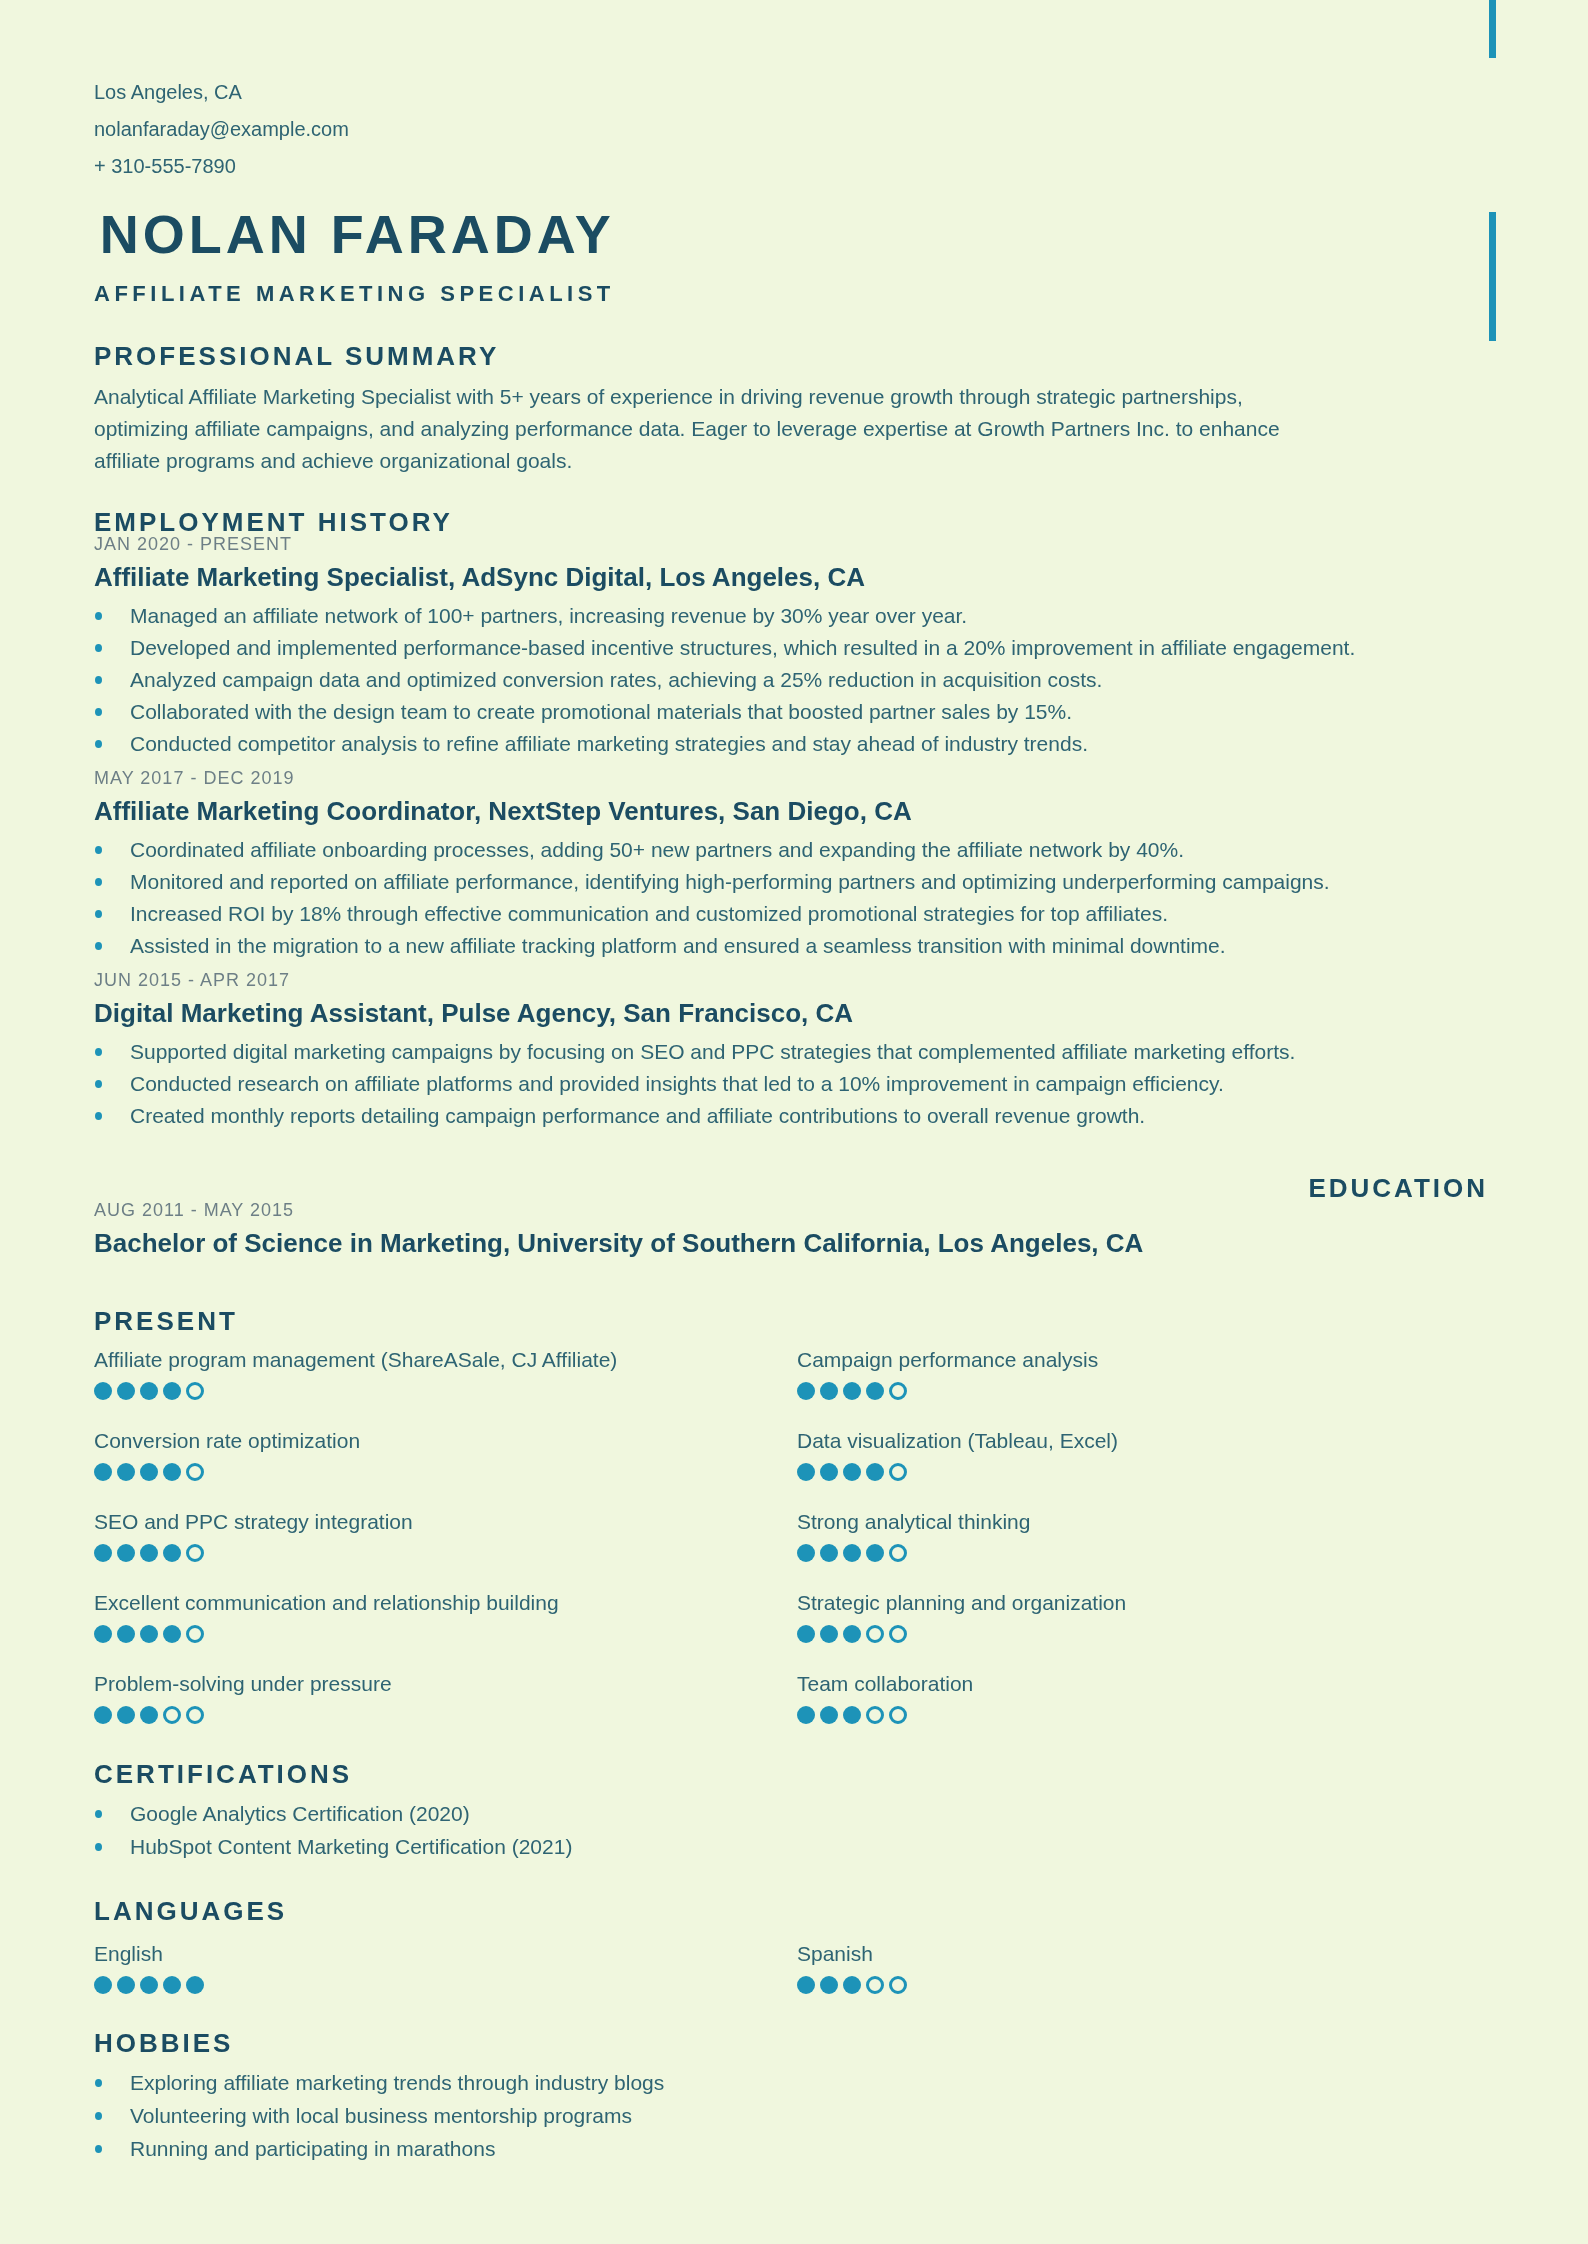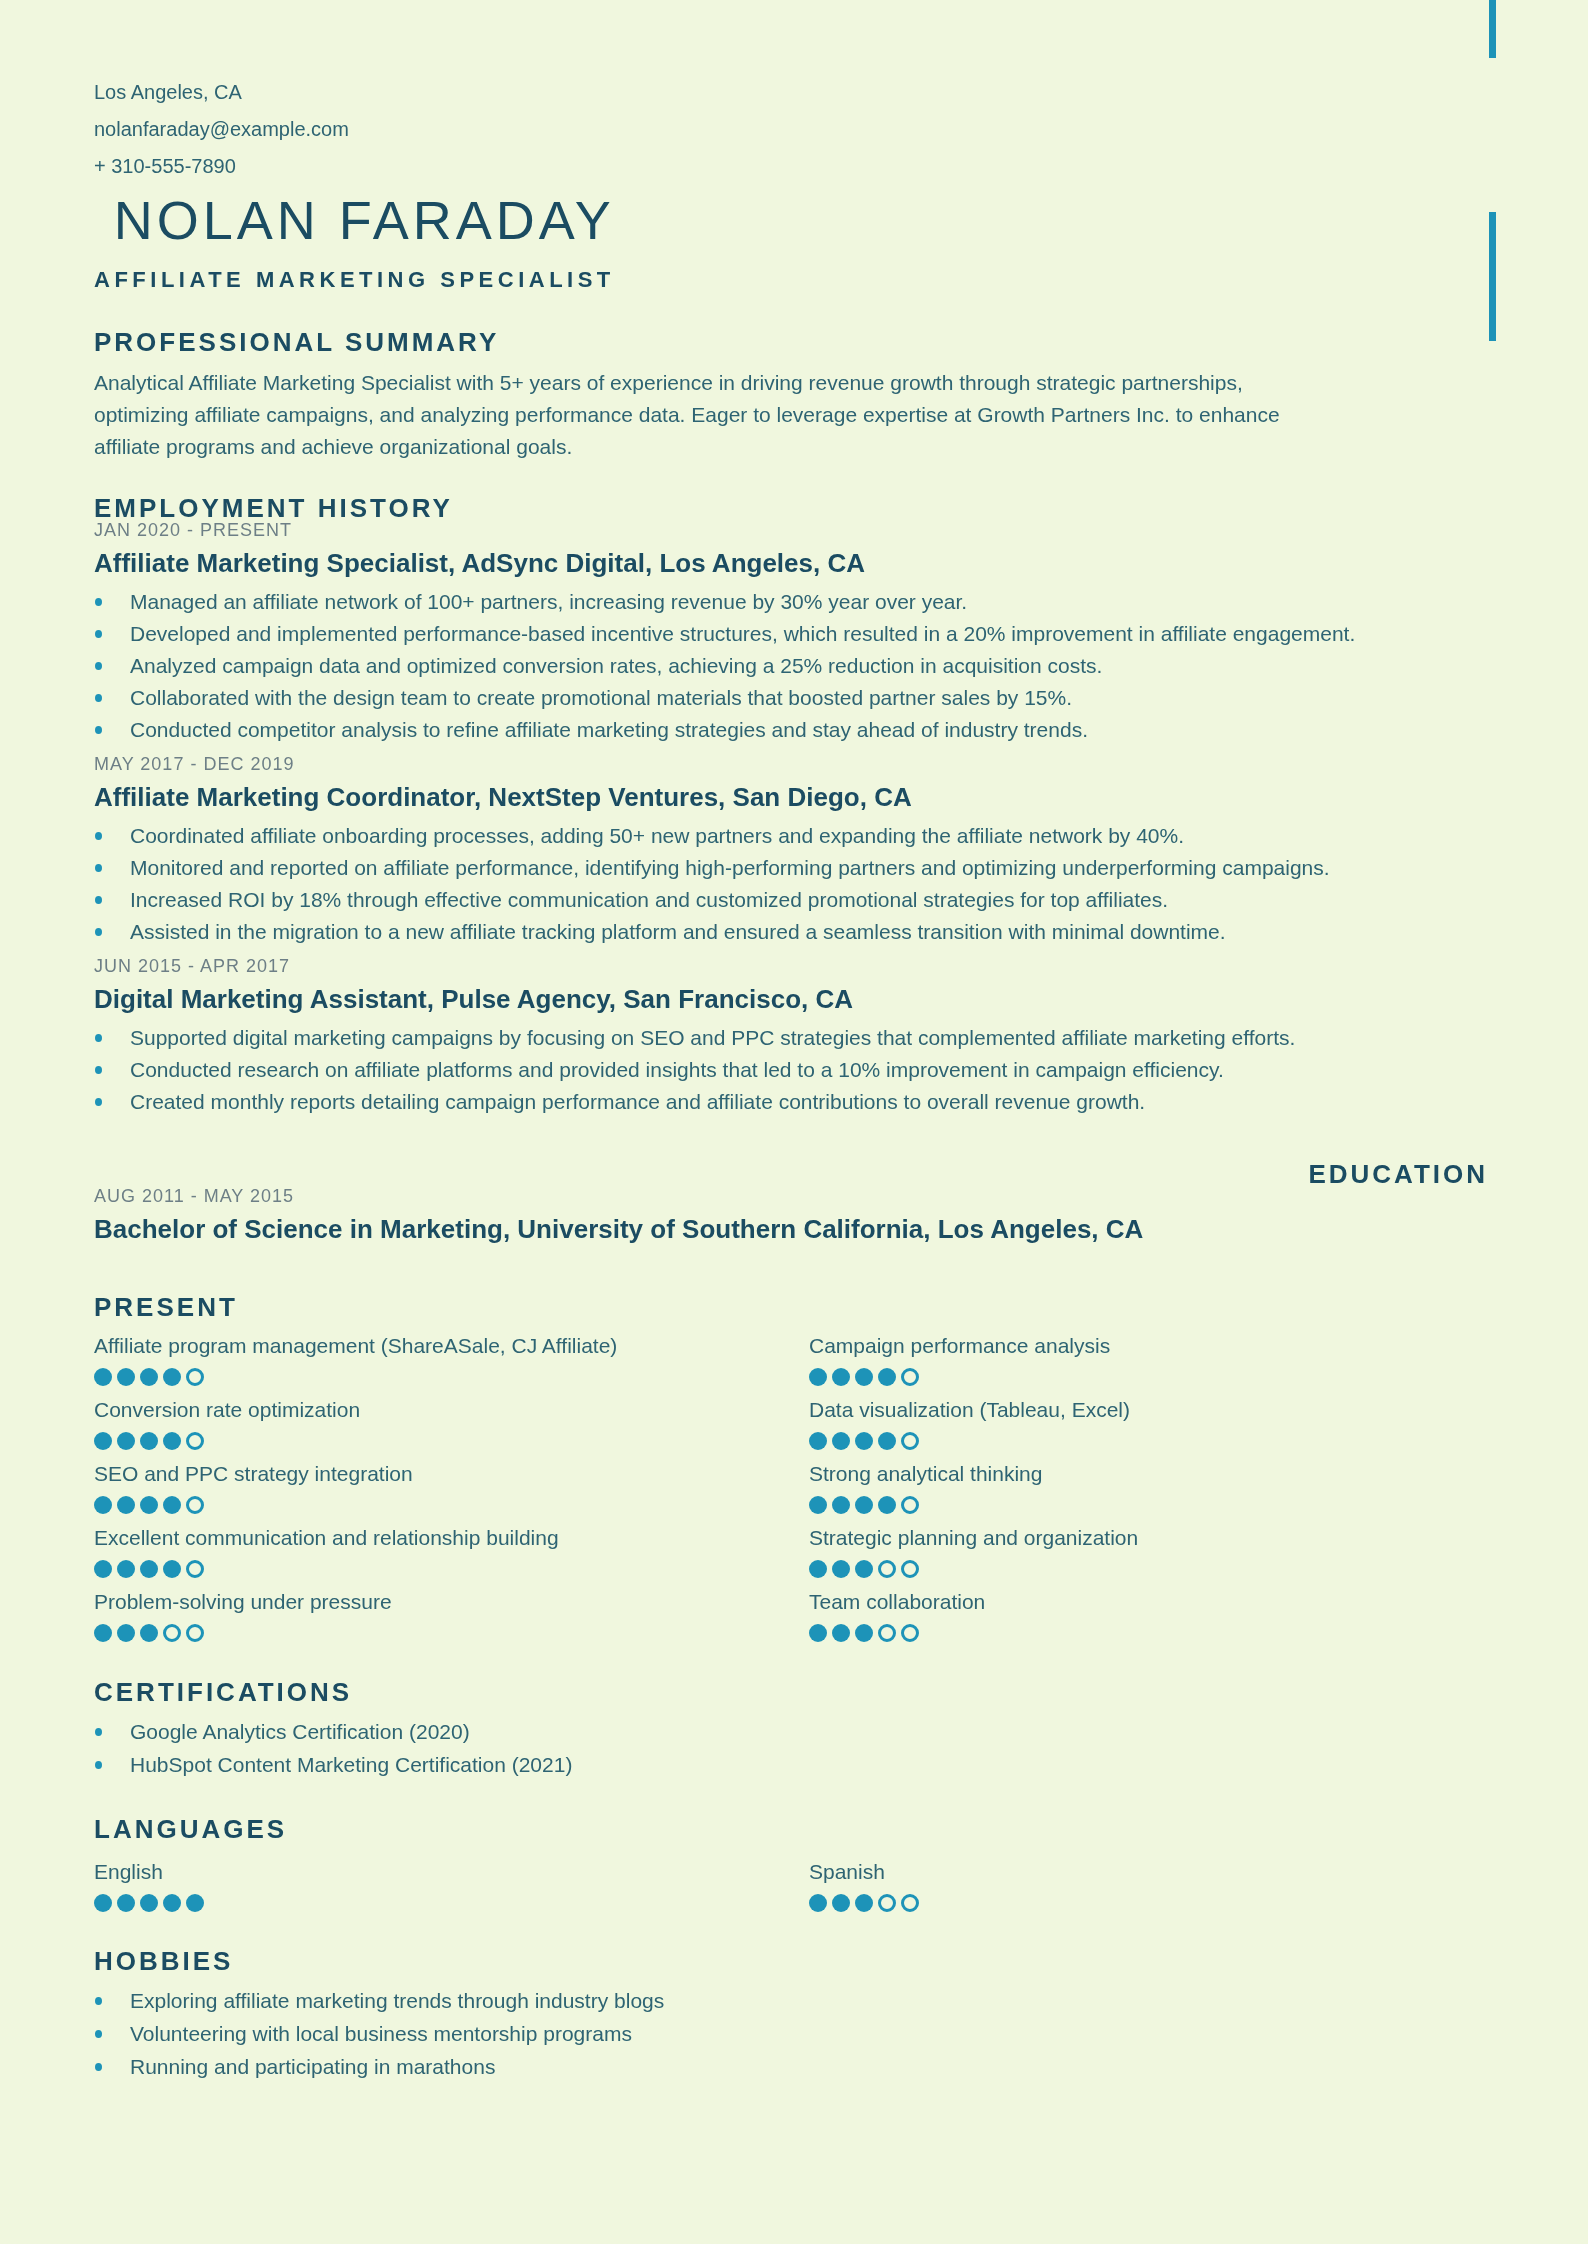--- a/index.html
+++ b/index.html
@@ -25,22 +25,22 @@
   
   .accent-bar{position:absolute;left:1489px;width:7px;background:var(--accent);}
   .accent-bar.seg1{top:0;height:58px;}
   .accent-bar.seg2{top:212px;height:129px;}
 
   
   .header{display:flex;justify-content:space-between;align-items:flex-start;flex-direction:column;}
   .contact{font-size:20px;line-height:37px;color:var(--body);}
   .identity{text-align:right;}
   .name{
-    font-size:54px;font-weight:normal;letter-spacing:4px;
-    color:var(--dark);margin-top:8px;line-height:1;white-space:nowrap;
+    font-size:54px;font-weight:bold;letter-spacing:4px;
+    color:var(--dark);margin-top:22px;line-height:1;white-space:nowrap;
   }
   .job-role{
     font-size:22px;font-weight:600;letter-spacing:4.5px;
     color:var(--dark);margin-top:20px;white-space:nowrap;
   }
 
   
   .section-heading{
     font-size:26px;font-weight:bold;letter-spacing:3px;
     color:var(--dark);line-height:26px;
@@ -64,21 +64,21 @@
     font-size:21px;line-height:22px;margin-bottom:10px;
   }
   ul.bullets li::before{
     content:"";position:absolute;left:1px;top:7px;
     width:7px;height:8px;border-radius:50%;background:var(--accent);
   }
 
   .education .section-heading{margin-top:48px;text-align:right;}
 
   .skills .section-heading{margin-top:50px;}
-  .two-col{display:grid;grid-template-columns:703px 1fr;row-gap:29px;margin-top:14px;gap:12px;}
+  .two-col{display:grid;grid-template-columns:703px 1fr;row-gap:29px;margin-top:14px;}
   .skill-label,.lang-label{font-size:21px;line-height:24px;color:var(--body);}
   .dots{display:flex;gap:5px;margin-top:10px;height:18px;}
   .dot{width:18px;height:18px;border-radius:50%;display:inline-block;}
   .dot.filled{background:var(--accent);}
   .dot.open{border:3px solid var(--accent);background:transparent;}
 
   .certifications .section-heading{margin-top:37px;}
   .certifications ul.bullets{margin-top:16px;}
   .certifications ul.bullets li{margin-bottom:11px;}
 

